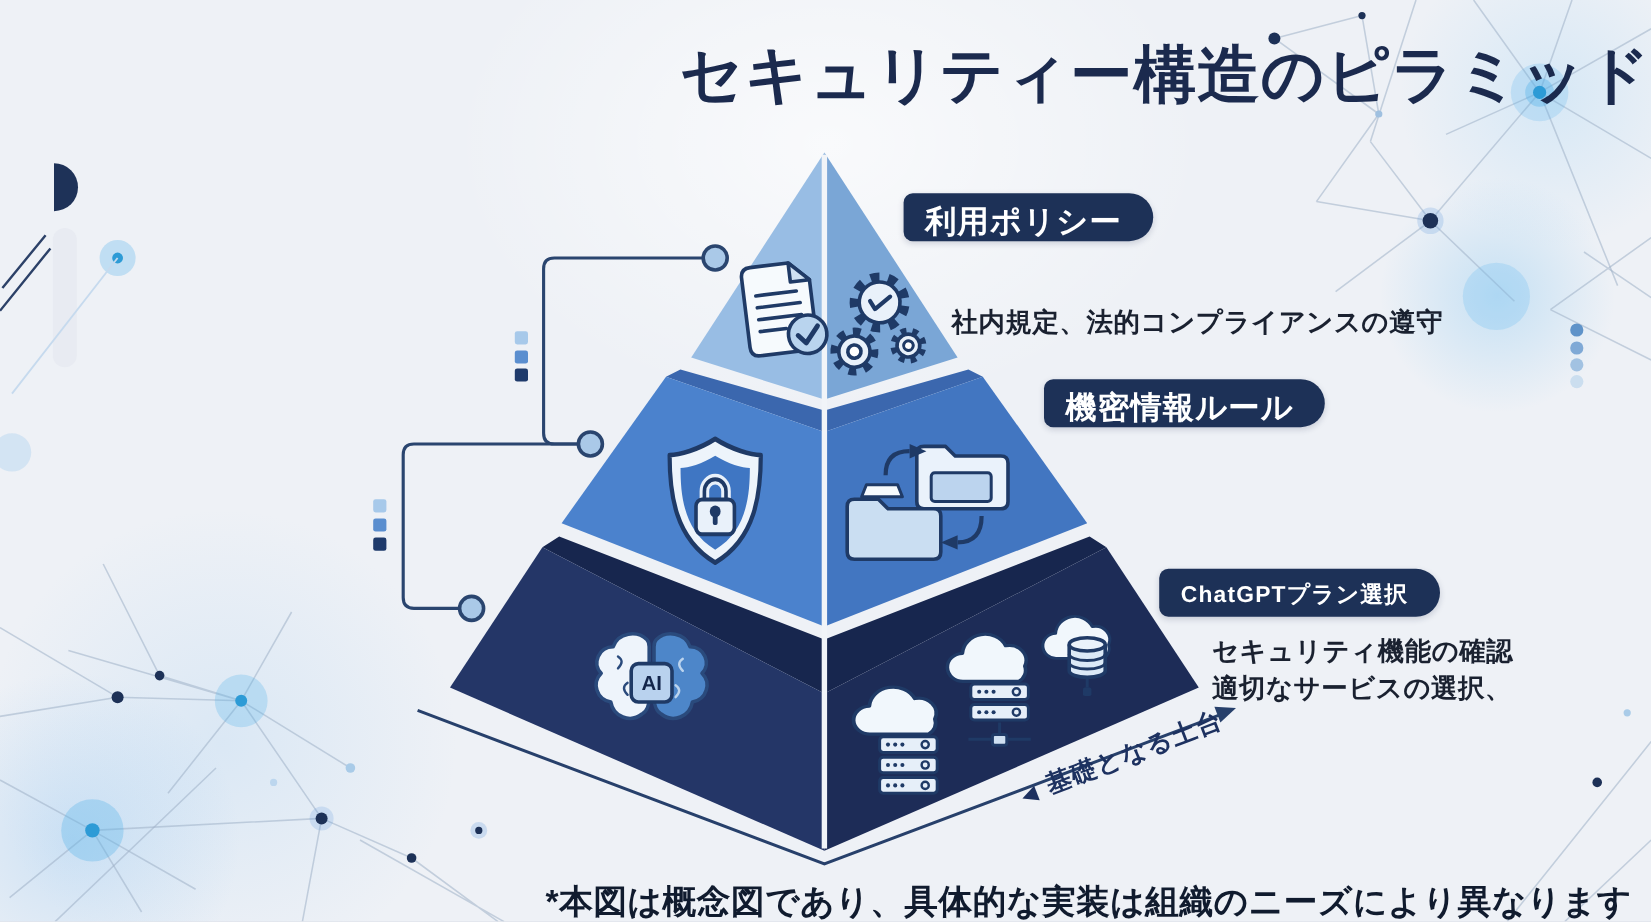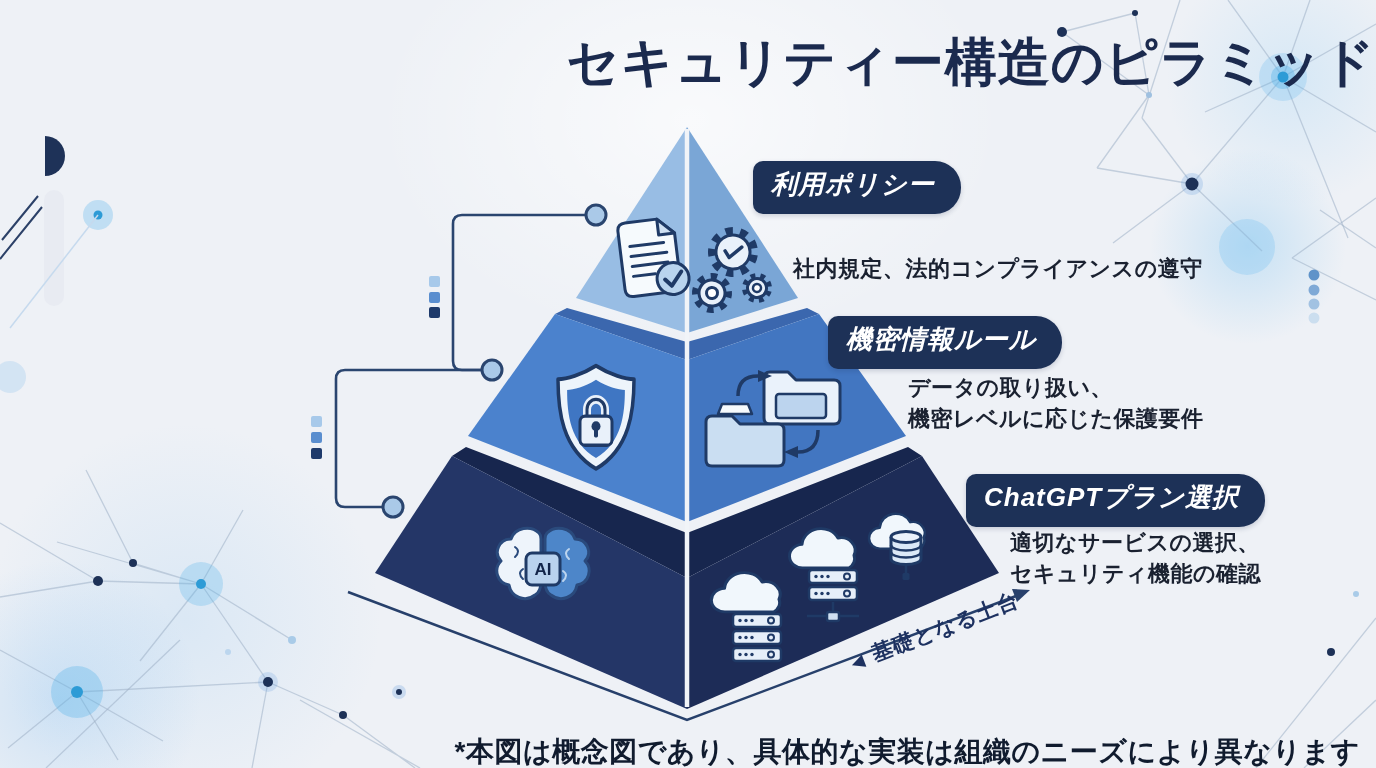--- a/index.html
+++ b/index.html
@@ -13,30 +13,29 @@
       radial-gradient(180px 180px at 1292px 80px, rgba(130,200,245,.22), rgba(130,200,245,0) 70%),
       radial-gradient(420px 300px at 690px 120px, rgba(255,255,255,.65), rgba(255,255,255,0) 75%),
       linear-gradient(var(--background,#eef1f6), var(--background,#eef1f6));
   }
   svg.scene{position:absolute;left:0;top:0;}
   .page-title{
     position:absolute;left:0;right:0;top:28px;text-align:right;
     font-size:52px;font-weight:900;letter-spacing:1px;color:var(--title-text,#1b2a4e);
   }
   .pill{
-    position:absolute;height:53px;line-height:46px;
+    position:absolute;height:40px;line-height:46px;
     padding:0 26px 0 18px;border-radius:10px 26px 26px 10px;
     background:var(--pill-bg,#1d3157);color:var(--pill-text,#fff);
     font-size:26px;font-weight:800;letter-spacing:1px;white-space:nowrap;
     box-shadow:0 2px 5px rgba(20,35,70,.18);
-    font-style:italic;
   }
   .pill-1{left:753px;top:161px;}
-  .pill-2{left:828px;top:316px;}
-  .pill-3{left:966px;top:474px;font-size:26px;}
+  .pill-2{left:870px;top:316px;}
+  .pill-3{left:966px;top:474px;font-size:19px;}
   .desc{
     position:absolute;color:var(--body-text,#1a2130);
     font-size:22px;font-weight:700;line-height:31px;letter-spacing:.5px;white-space:nowrap;
   }
   .desc-1{left:793px;top:226px;margin-top:27px;}
   .desc-2{left:908px;top:372px;}
   .desc-3{left:1010px;top:527px;}
   .axis-label{
     position:absolute;left:851px;top:649px;
     transform:rotate(-21deg);transform-origin:0 50%;
@@ -264,29 +263,25 @@
   </svg>
 
   <div class="page-title">セキュリティー構造のピラミッド</div>
 
   <div class="pill pill-1">利用ポリシー</div>
   <div class="desc desc-1">
     <div>社内規定、法的コンプライアンスの遵守</div>
   </div>
 
   <div class="pill pill-2">機密情報ルール</div>
-  <div class="desc desc-2">
-    <div>データの取り扱い、</div>
-    <div>機密レベルに応じた保護要件</div>
-  </div>
 
   <div class="pill pill-3">ChatGPTプラン選択</div>
   <div class="desc desc-3">
+    <div>セキュリティ機能の確認</div>
     <div>適切なサービスの選択、</div>
-    <div>セキュリティ機能の確認</div>
   </div>
 
   <div class="axis-label">
     <span class="marker">◀</span><span>基礎となる土台</span>
   </div>
 
   <div class="footnote">*本図は概念図であり、具体的な実装は組織のニーズにより異なります</div>
 </div>
 
 </body></html>

